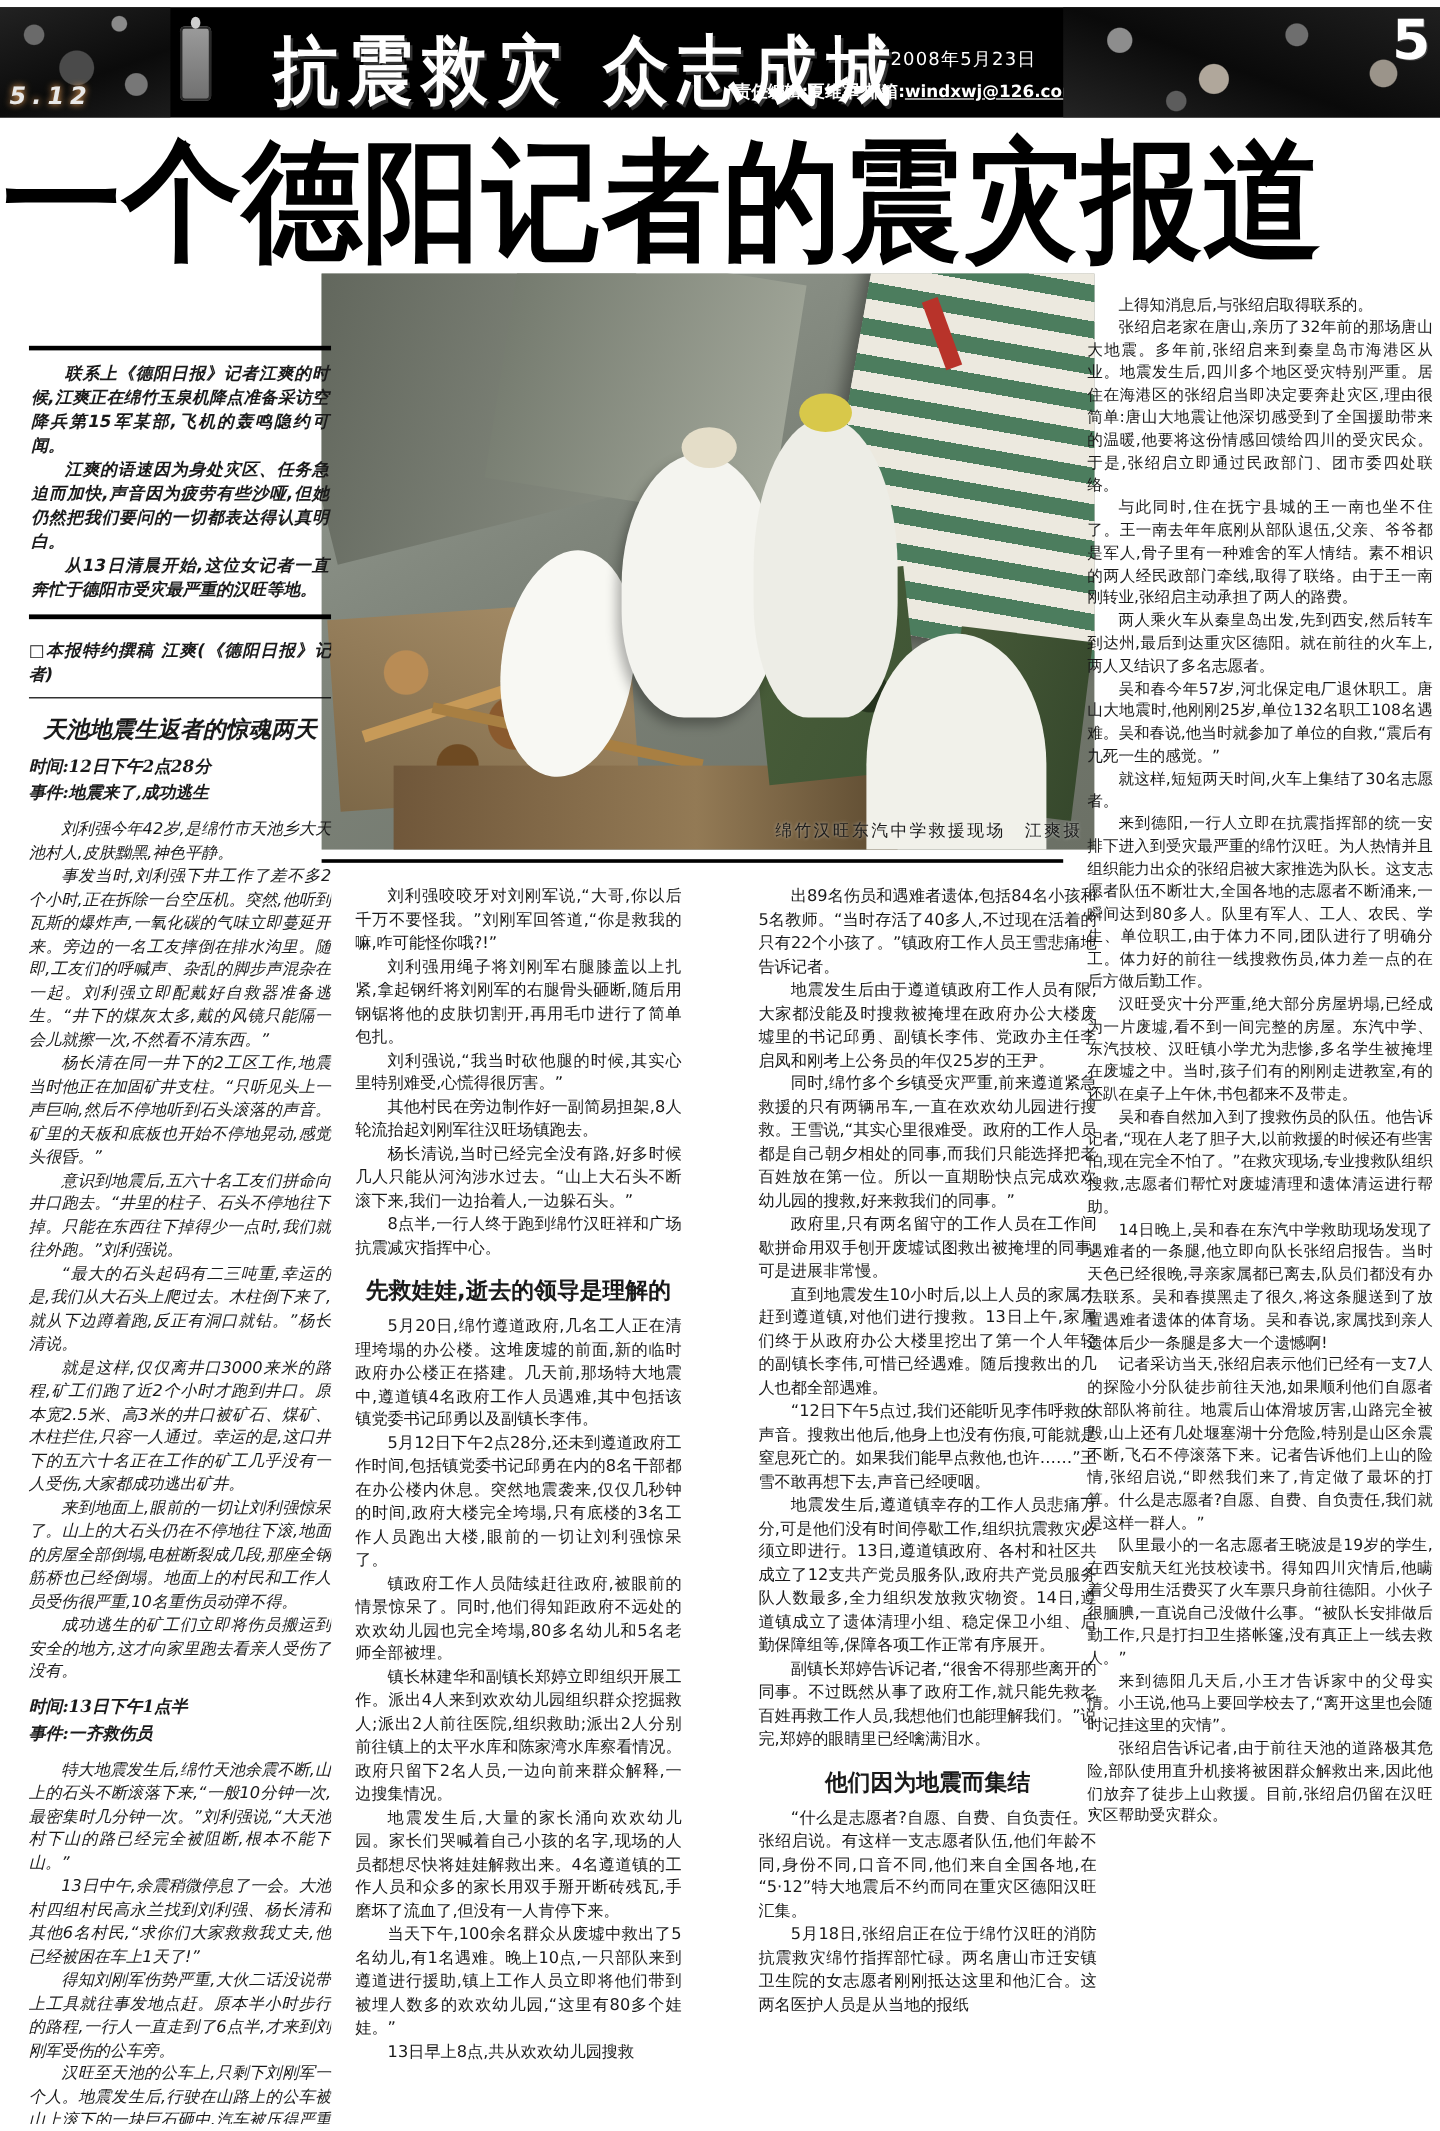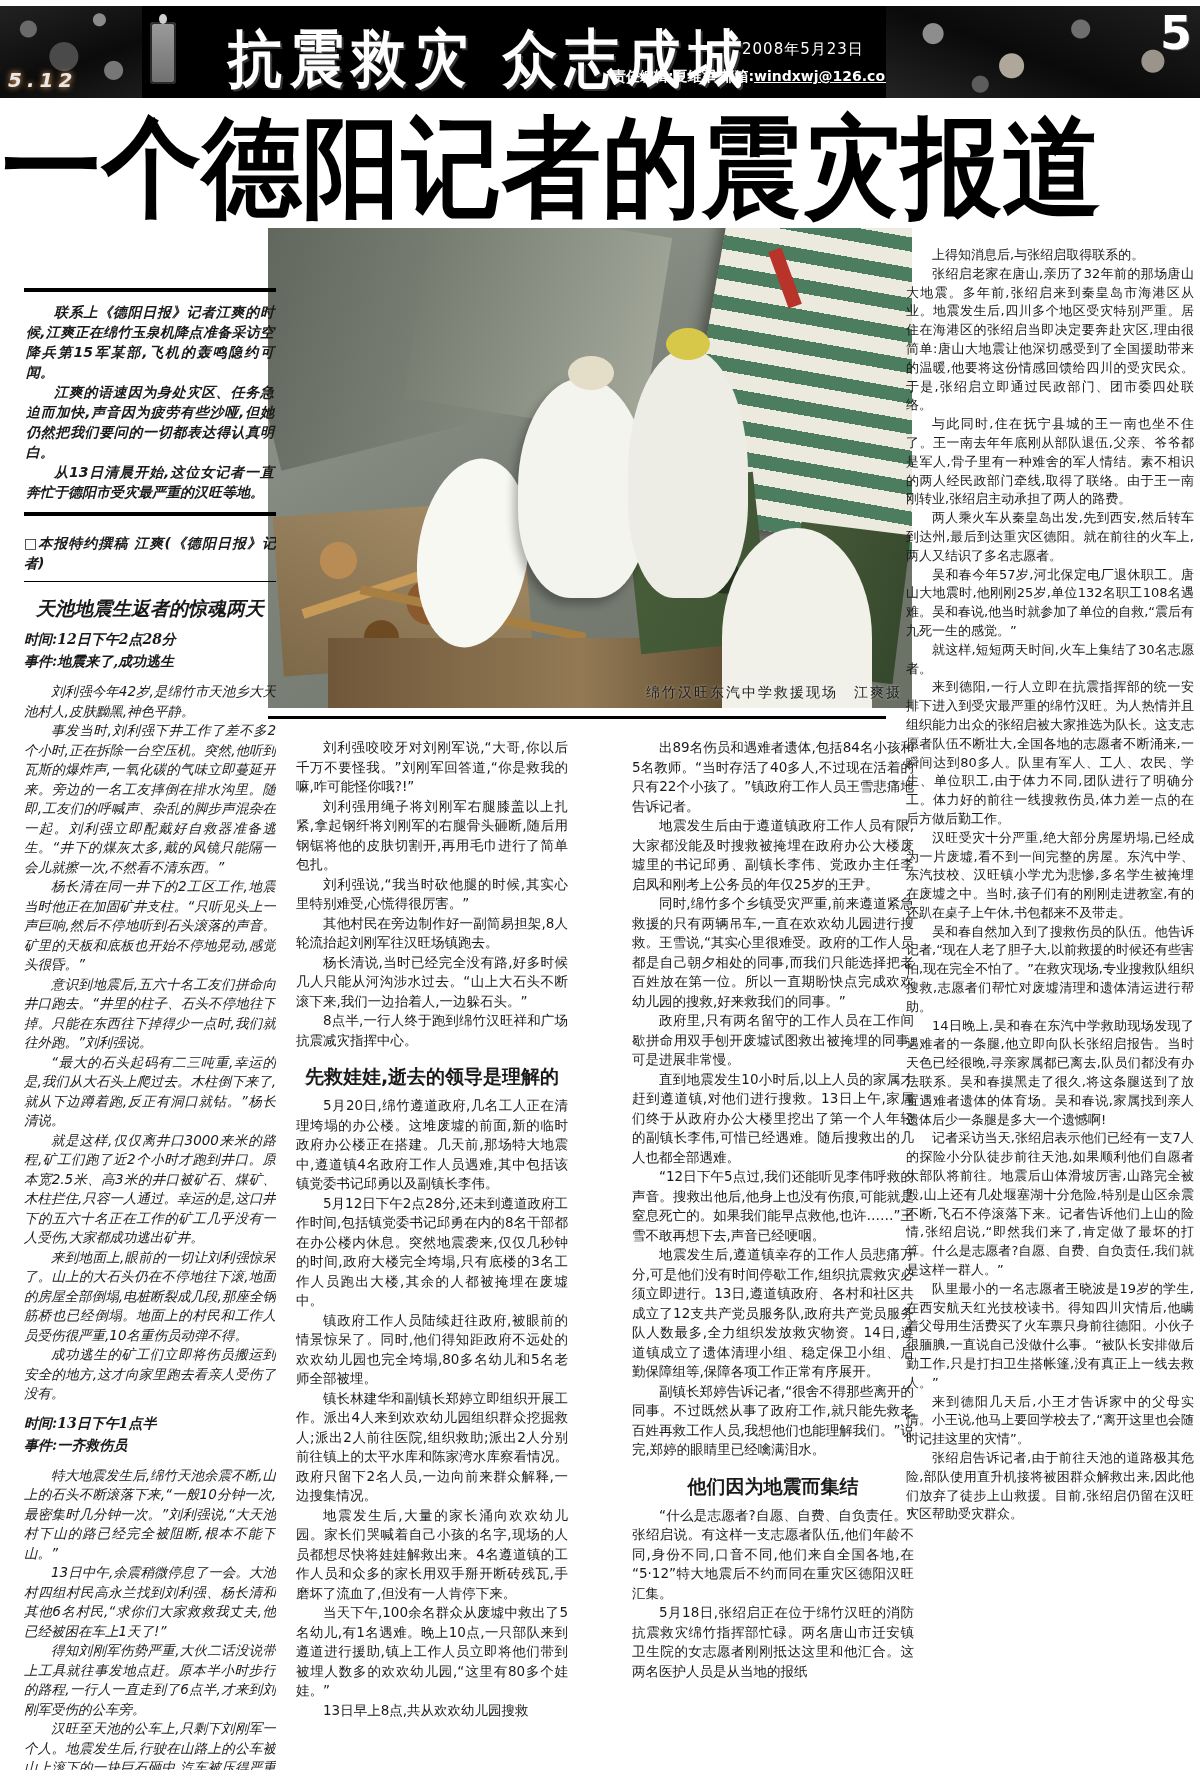--- a/index.html
+++ b/index.html
@@ -157,21 +157,21 @@
   </div>
   <div id="col2" class="col">
       <div class="blk-p">刘利强咬咬牙对刘刚军说,“大哥,你以后千万不要怪我。”刘刚军回答道,“你是救我的嘛,咋可能怪你哦?!”</div>
       <div class="blk-p">刘利强用绳子将刘刚军右腿膝盖以上扎紧,拿起钢纤将刘刚军的右腿骨头砸断,随后用钢锯将他的皮肤切割开,再用毛巾进行了简单包扎。</div>
       <div class="blk-p">刘利强说,“我当时砍他腿的时候,其实心里特别难受,心慌得很厉害。”</div>
       <div class="blk-p">其他村民在旁边制作好一副简易担架,8人轮流抬起刘刚军往汉旺场镇跑去。</div>
       <div class="blk-p">杨长清说,当时已经完全没有路,好多时候几人只能从河沟涉水过去。“山上大石头不断滚下来,我们一边抬着人,一边躲石头。”</div>
       <div class="blk-p">8点半,一行人终于跑到绵竹汉旺祥和广场抗震减灾指挥中心。</div>
       <div class="blk-h2">先救娃娃,逝去的领导是理解的</div>
       <div class="blk-p">5月20日,绵竹遵道政府,几名工人正在清理垮塌的办公楼。这堆废墟的前面,新的临时政府办公楼正在搭建。几天前,那场特大地震中,遵道镇4名政府工作人员遇难,其中包括该镇党委书记邱勇以及副镇长李伟。</div>
-      <div class="blk-p">5月12日下午2点28分,还未到遵道政府工作时间,包括镇党委书记邱勇在内的8名干部都在办公楼内休息。突然地震袭来,仅仅几秒钟的时间,政府大楼完全垮塌,只有底楼的3名工作人员跑出大楼,其余的人都被掩埋在废墟中。</div>
+      <div class="blk-p">5月12日下午2点28分,还未到遵道政府工作时间,包括镇党委书记邱勇在内的8名干部都在办公楼内休息。突然地震袭来,仅仅几秒钟的时间,政府大楼完全垮塌,只有底楼的3名工作人员跑出大楼,眼前的一切让刘利强惊呆了。</div>
       <div class="blk-p">镇政府工作人员陆续赶往政府,被眼前的情景惊呆了。同时,他们得知距政府不远处的欢欢幼儿园也完全垮塌,80多名幼儿和5名老师全部被埋。</div>
       <div class="blk-p">镇长林建华和副镇长郑婷立即组织开展工作。派出4人来到欢欢幼儿园组织群众挖掘救人;派出2人前往医院,组织救助;派出2人分别前往镇上的太平水库和陈家湾水库察看情况。政府只留下2名人员,一边向前来群众解释,一边搜集情况。</div>
       <div class="blk-p">地震发生后,大量的家长涌向欢欢幼儿园。家长们哭喊着自己小孩的名字,现场的人员都想尽快将娃娃解救出来。4名遵道镇的工作人员和众多的家长用双手掰开断砖残瓦,手磨坏了流血了,但没有一人肯停下来。</div>
       <div class="blk-p">当天下午,100余名群众从废墟中救出了5名幼儿,有1名遇难。晚上10点,一只部队来到遵道进行援助,镇上工作人员立即将他们带到被埋人数多的欢欢幼儿园,“这里有80多个娃娃。”</div>
       <div class="blk-p">13日早上8点,共从欢欢幼儿园搜救</div>
     </div>
   <div id="col3" class="col">
       <div class="blk-p">出89名伤员和遇难者遗体,包括84名小孩和5名教师。“当时存活了40多人,不过现在活着的只有22个小孩了。”镇政府工作人员王雪悲痛地告诉记者。</div>
       <div class="blk-p">地震发生后由于遵道镇政府工作人员有限,大家都没能及时搜救被掩埋在政府办公大楼废墟里的书记邱勇、副镇长李伟、党政办主任李启凤和刚考上公务员的年仅25岁的王尹。</div>
       <div class="blk-p">同时,绵竹多个乡镇受灾严重,前来遵道紧急救援的只有两辆吊车,一直在欢欢幼儿园进行搜救。王雪说,“其实心里很难受。政府的工作人员都是自己朝夕相处的同事,而我们只能选择把老百姓放在第一位。所以一直期盼快点完成欢欢幼儿园的搜救,好来救我们的同事。”</div>

